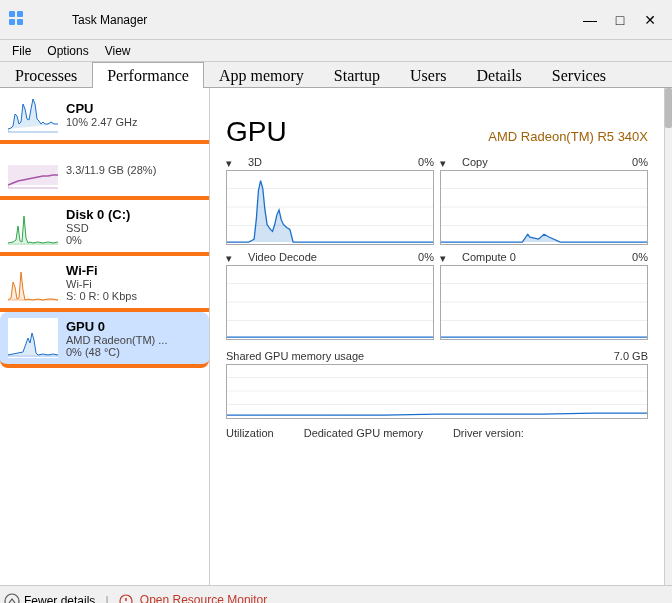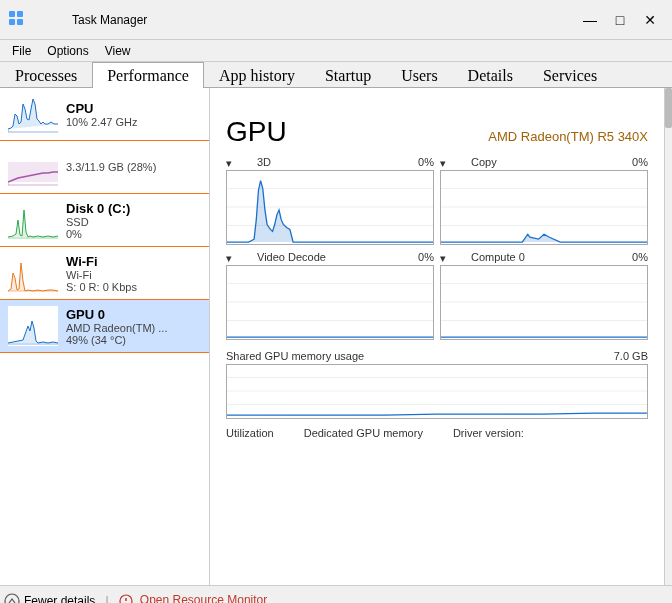--- a/index.html
+++ b/index.html
@@ -66,23 +66,23 @@
       width: 210px;
       border-right: 1px solid #ccc;
       overflow-y: auto;
       background: white;
     }
     .sidebar-item {
       display: flex;
       align-items: center;
       padding: 6px 8px;
       cursor: pointer;
-      border-bottom: 1px solid #f97316;
-    }
-    .sidebar-item.active { background: #cce0ff; }
+      border-bottom: 4px solid #f97316;
+    }
+    .sidebar-item.active { background: #cce0ff; border-radius: 8px; }
     .sidebar-thumb {
       width: 50px;
       height: 40px;
       margin-right: 8px;
       flex-shrink: 0;
       position: relative;
       overflow: hidden;
       background: white;
     }
     .sidebar-info { flex: 1; }
@@ -114,21 +114,21 @@
     }
 
     .chart-box { position: relative; }
     .chart-label-row {
       display: flex;
       justify-content: space-between;
       font-size: 11px;
       color: #333;
       margin-bottom: 2px;
     }
-    .chart-label-row .label-left { display: flex; align-items: center; gap: 21px; }
+    .chart-label-row .label-left { display: flex; align-items: center; gap: 12px; }
     .chart-area {
       width: 100%;
       height: 75px;
       background: white;
       border: 1px solid #aaa;
       position: relative;
       overflow: hidden;
     }
     .chart-area svg { width: 100%; height: 100%; }
 
@@ -239,21 +239,21 @@
 
 <div class="menu-bar">
   <span class="menu-item">File</span>
   <span class="menu-item">Options</span>
   <span class="menu-item">View</span>
 </div>
 
 <div class="tabs">
   <div class="tab">Processes</div>
   <div class="tab active">Performance</div>
-  <div class="tab">App history</div>
+  <div class="tab">App memory</div>
   <div class="tab">Startup</div>
   <div class="tab">Users</div>
   <div class="tab">Details</div>
   <div class="tab">Services</div>
 </div>
 
 <div class="main-content">
 
   <div class="sidebar">
 
@@ -316,21 +316,21 @@
     <div class="sidebar-item active">
       <div class="sidebar-thumb">
         <svg viewBox="0 0 50 40" width="50" height="40" preserveAspectRatio="none">
           <polyline points="0,37 5,36 10,35 15,34 20,20 22,25 24,15 26,22 28,35 30,37 35,36 40,37 45,36 50,37" fill="rgba(26,111,204,0.15)" stroke="#1a6fcc" stroke-width="1"></polyline>
           <line x1="0" y1="38" x2="50" y2="38" stroke="#1a6fcc" stroke-width="0.5"></line>
         </svg>
       </div>
       <div class="sidebar-info">
         <div class="sidebar-name">GPU 0</div>
         <div class="sidebar-sub">AMD Radeon(TM) ...</div>
-        <div class="sidebar-sub">49% (34 °C)</div>
+        <div class="sidebar-sub">0% (48 °C)</div>
       </div>
     </div>
 
   </div>
 
   <div class="right-panel">
 
     <div class="gpu-header">
       <span class="gpu-title">GPU</span>
       <span class="gpu-model">AMD Radeon(TM) R5 340X</span>

